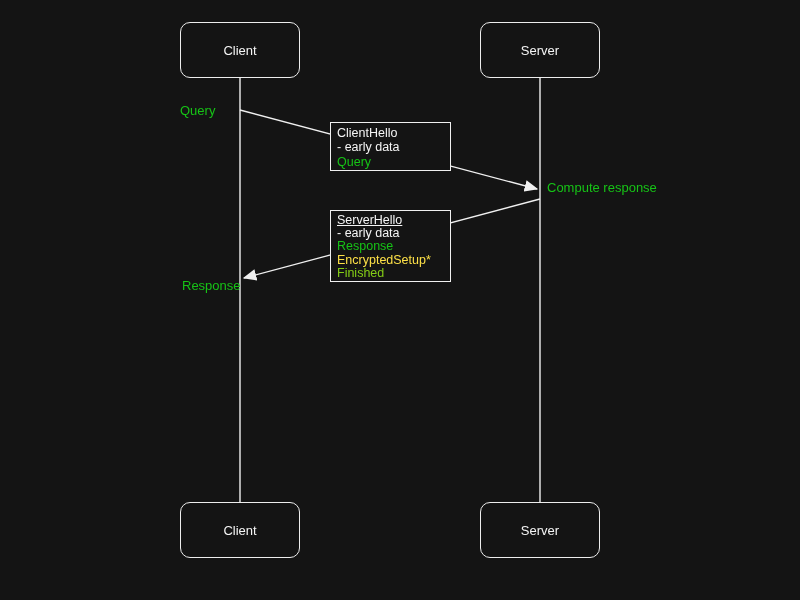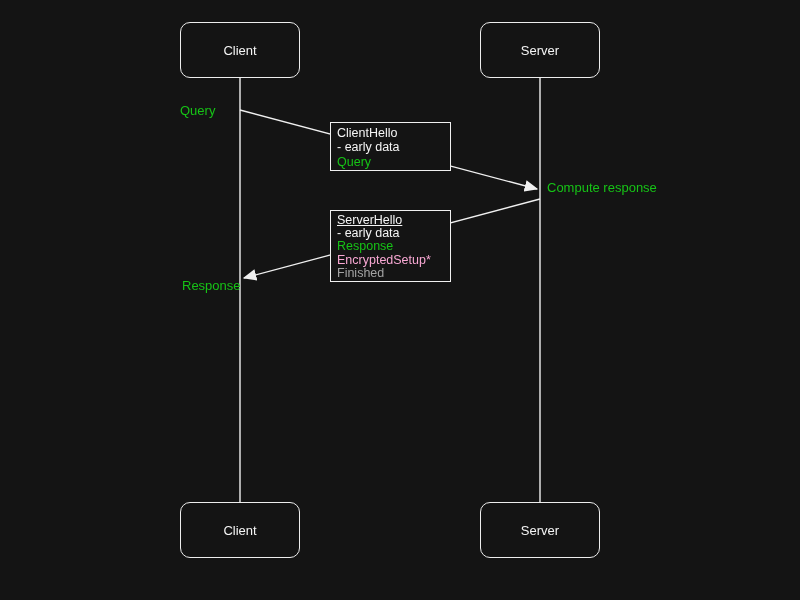--- a/index.html
+++ b/index.html
@@ -105,17 +105,17 @@
   <div class="note-box" id="note-client-hello">
     <span class="note-line" style="color: rgb(245, 245, 245);">ClientHello</span>
     <span class="note-line" style="color: rgb(245, 245, 245);">- early data</span>
     <span class="note-line" style="color: rgb(22, 195, 22);">Query</span>
   </div>
 
   <div class="note-box" id="note-server-hello">
     <span class="note-line" style="color: rgb(245, 245, 245); text-decoration: underline;">ServerHello</span>
     <span class="note-line" style="color: rgb(245, 245, 245);">- early data</span>
     <span class="note-line" style="color: rgb(22, 195, 22);">Response</span>
-    <span class="note-line" style="color: #f9a8d4;">EncryptedSetup*</span>
-    <span class="note-line" style="color: #a3a3a3;">Finished</span>
+    <span class="note-line" style="color: #fde047;">EncryptedSetup*</span>
+    <span class="note-line" style="color: #84cc16;">Finished</span>
   </div>
 
 </div>
 
 </body></html>

